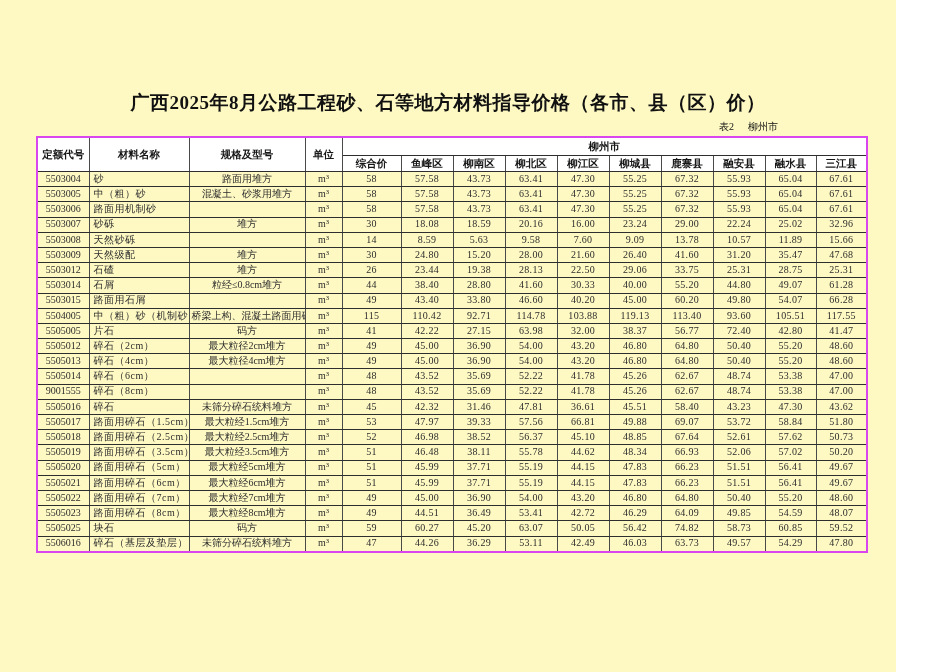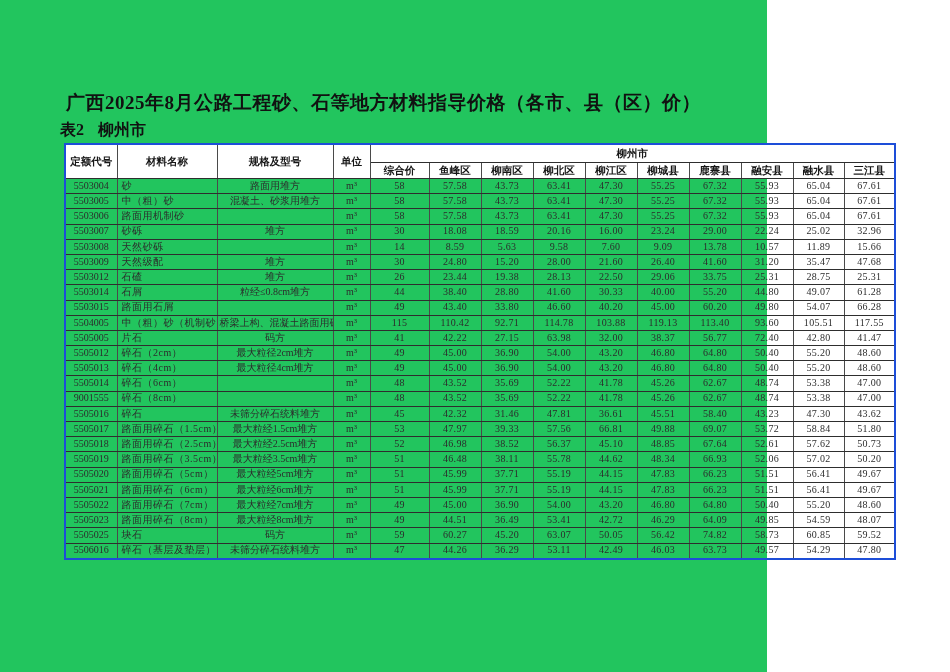--- a/index.html
+++ b/index.html
@@ -7,50 +7,51 @@
     padding: 0;
     background: #ffffff;
     width: 950px;
     height: 672px;
     overflow: hidden;
     font-family: "Liberation Serif", "DejaVu Serif", serif;
     color: #1c1c1c;
   }
   .page {
     position: relative;
-    width: 767px;
+    width: 896px;
     height: 672px;
-    background: #22c55e;
+    background: #fef9c3;
   }
   .doc-title {
     margin: 0;
     padding-top: 90px;
     text-align: center;
     font-size: 19px;
     font-weight: bold;
     letter-spacing: 0.5px;
     color: #111111;
     font-family: "Liberation Serif", "DejaVu Serif", serif;
   }
   .caption-row {
     width: 830px;
     margin: 4px 0 2px 60px;
+    text-align: right;
     padding-right: 112px;
     box-sizing: border-box;
-    font-size: 16px;
-    font-weight: bold;
+    font-size: 10px;
+    font-weight: normal;
     color: #111111;
   }
   .caption-row .gap { display: inline-block; width: 14px; }
   table.price-table {
-    margin-left: 64px;
+    margin-left: 36px;
     width: 830px;
     border-collapse: collapse;
     table-layout: fixed;
-    border: 2px solid #1d4ed8;
+    border: 2px solid #d946ef;
   }
   table.price-table th,
   table.price-table td {
     border: 1px solid #4a4a4a;
     border-top: 1.5px solid #2e2e2e;
     border-bottom: 1.5px solid #2e2e2e;
     padding: 0 2px;
     text-align: center;
     vertical-align: middle;
     overflow: hidden;

